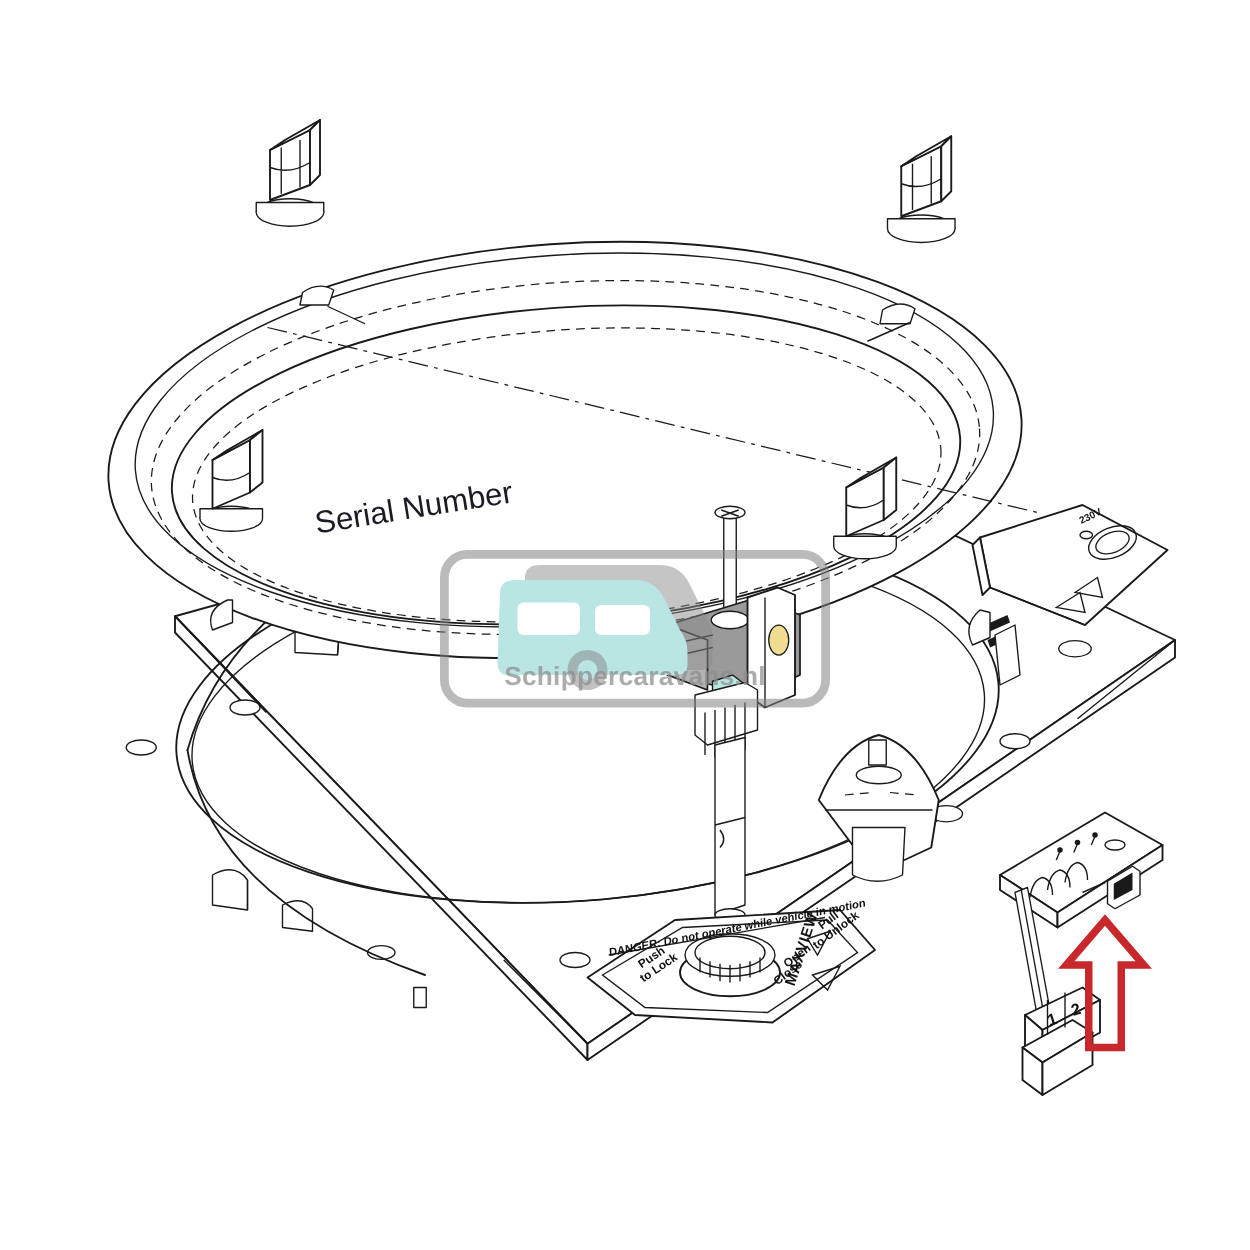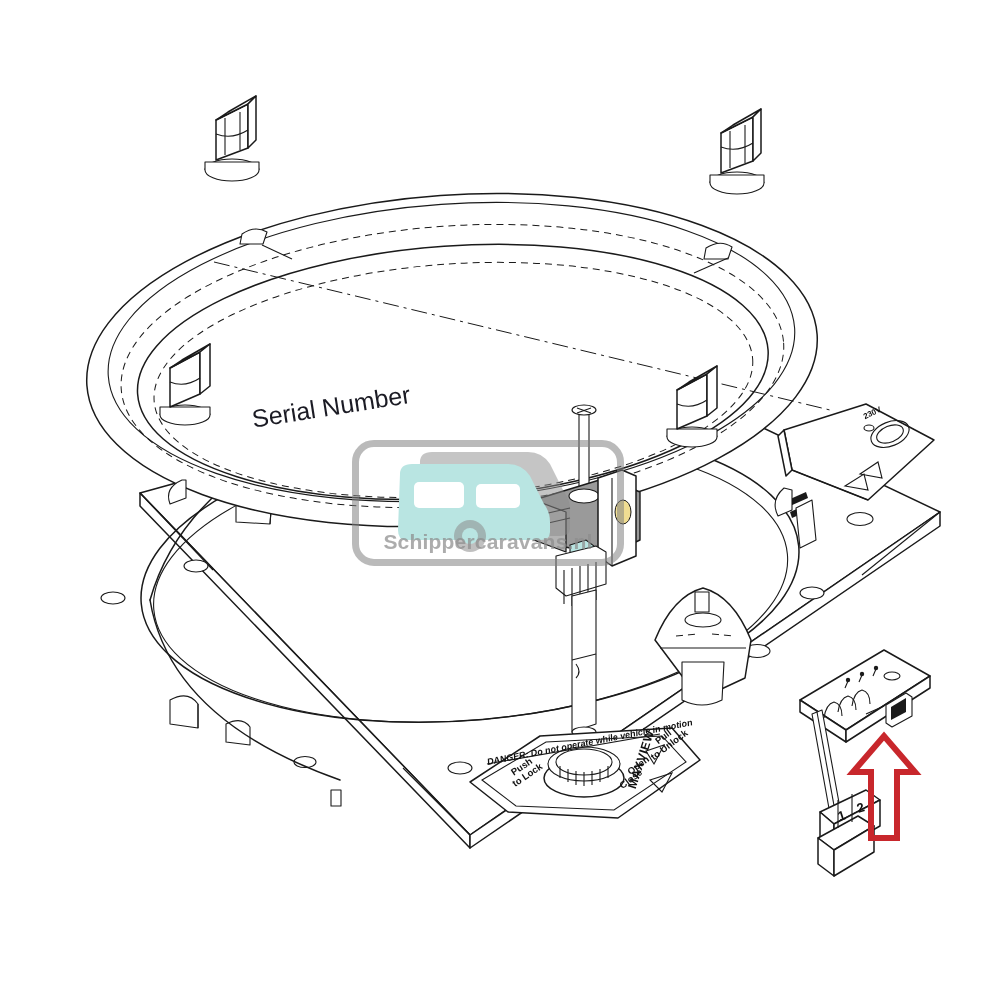--- a/index.html
+++ b/index.html
@@ -21,24 +21,23 @@
     position: absolute;
     left: 0;
     top: 0;
     width: 1000px;
     height: 1000px;
   }
   .wm-wrap {
     position: absolute;
     left: 352px;
     top: 440px;
-    width: 240px;
+    width: 312px;
     height: 126px;
     pointer-events: none;
-    padding-left: 32px;
   }
   .wm-frame {
     position: absolute;
     inset: 0;
     border: 7px solid rgba(130,130,130,0.55);
     border-radius: 22px;
     box-sizing: border-box;
   }
   .wm-text {
     position: absolute;

